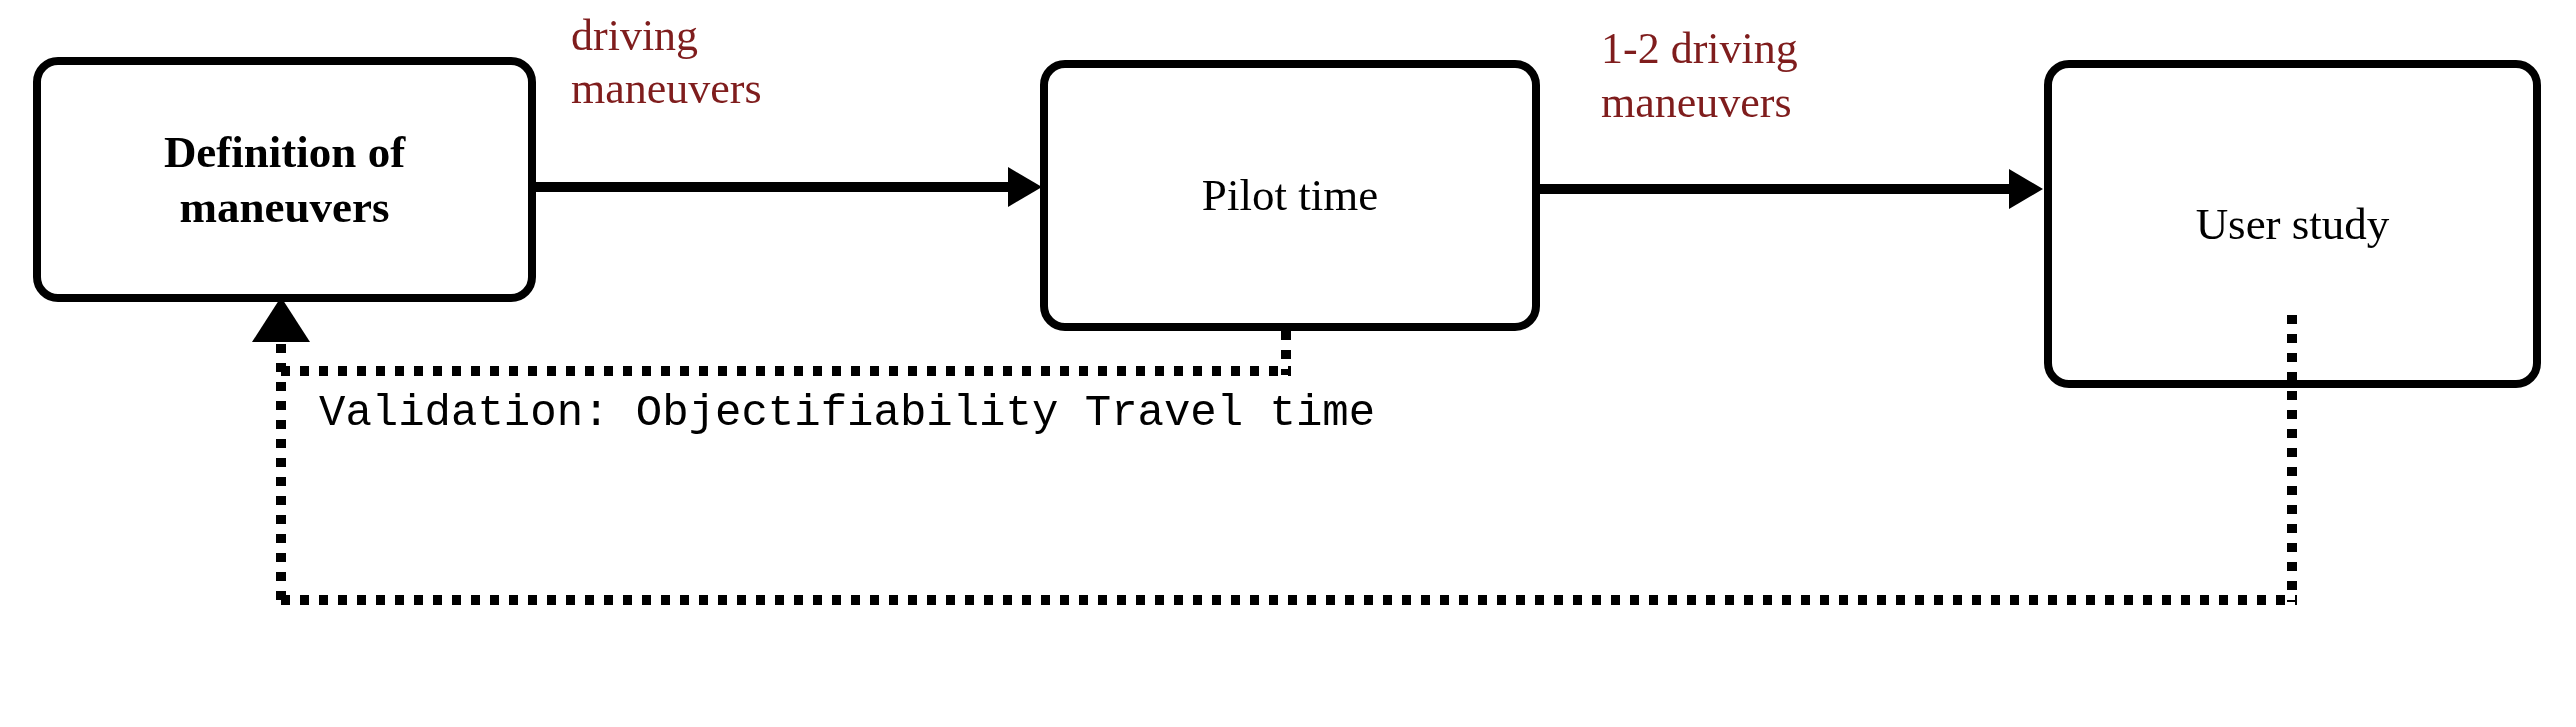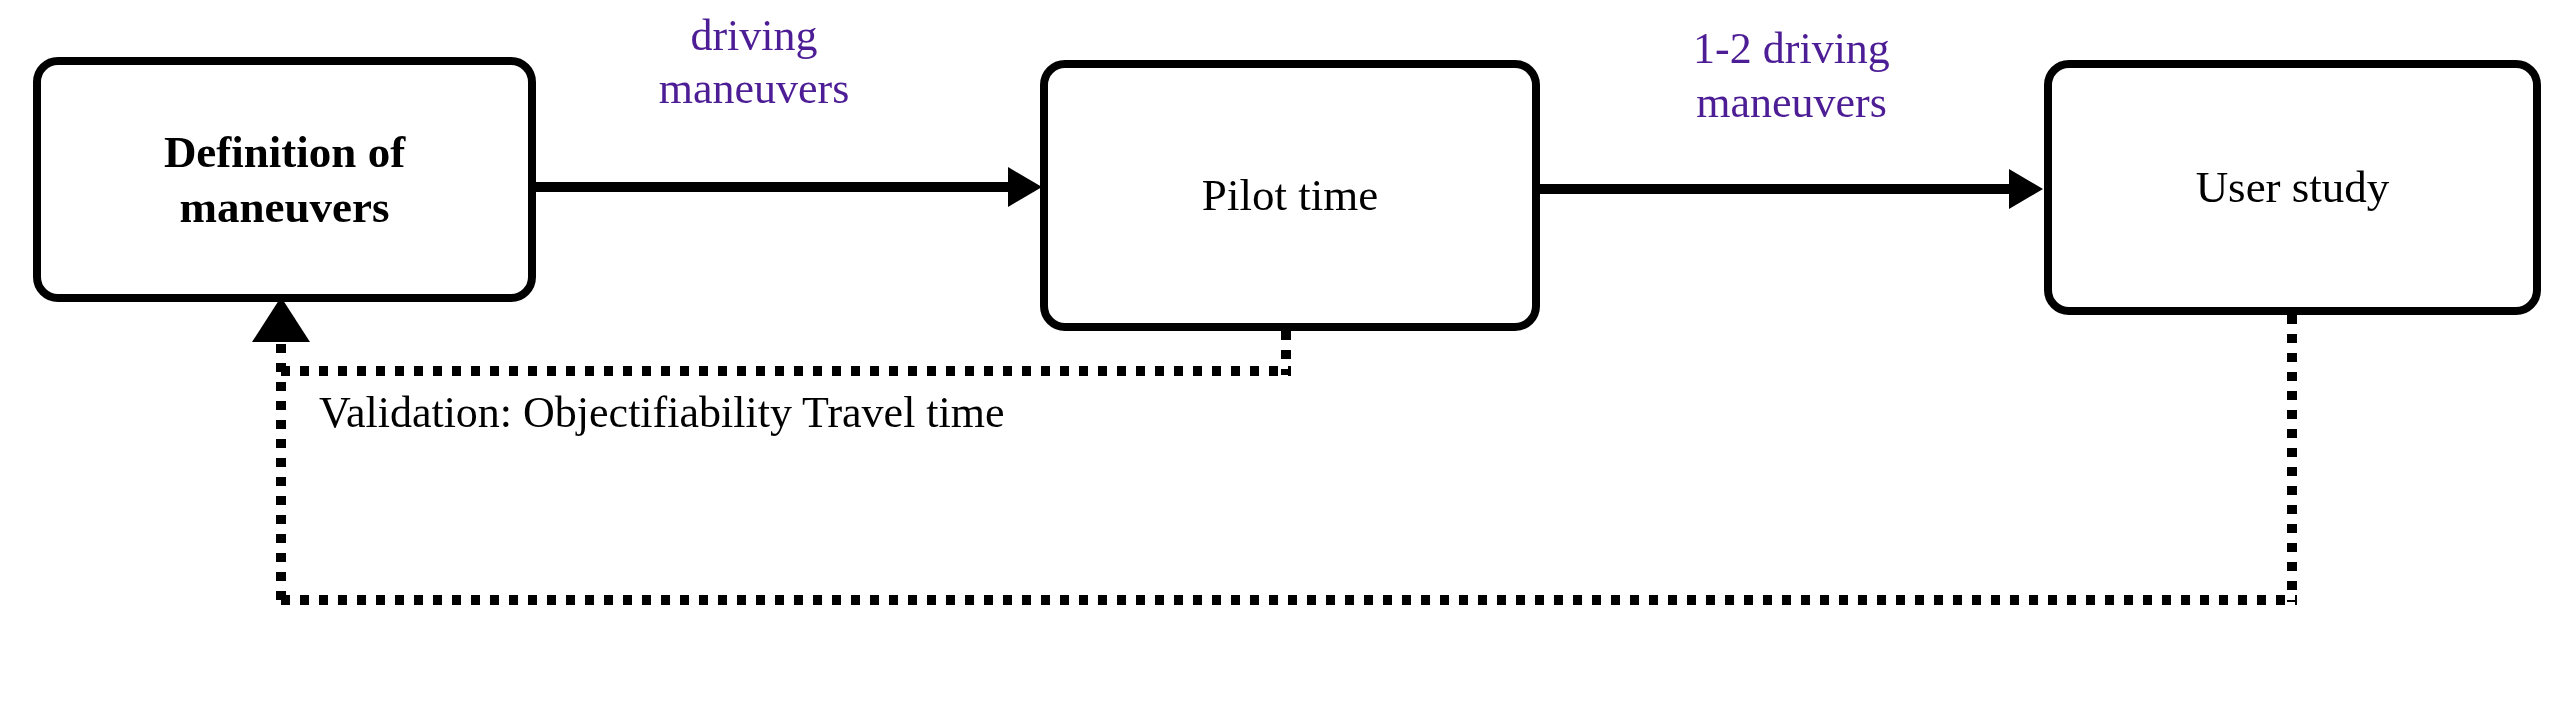--- a/index.html
+++ b/index.html
@@ -34,21 +34,21 @@
     color: #000000;
     white-space: pre-line;
   }
   #node-definition {
     left: 33px;  top: 57px;  width: 503px;  height: 245px; font-weight: bold;
   }
   #node-pilot {
     left: 1040px; top: 60px;  width: 500px;  height: 271px;
   }
   #node-user {
-    left: 2044px; top: 60px;  width: 497px;  height: 255px;
+    left: 2044px; top: 60px;  width: 497px;  height: 328px;
   }
 
   
   .solid-arrow {
     position: absolute;
     height: 0;
   }
   .solid-arrow .shaft {
     position: absolute;
     left: 0;
@@ -69,24 +69,24 @@
   #arrow-def-pilot .shaft { width: 475px; }
   #arrow-def-pilot .head  { left: 472px; }
 
   #arrow-pilot-user { left: 1539px; top: 189px; width: 506px; }
   #arrow-pilot-user .shaft { width: 473px; }
   #arrow-pilot-user .head  { left: 470px; }
 
   
   .edge-label {
     position: absolute;
-    text-align: center;
+    text-align: left;
     font-size: 44px;
     line-height: 1.22;
-    color: #4c1d95;
+    color: #7f1d1d;
     white-space: pre-line;
   }
   #label-driving-maneuvers  { left: 571px;  top: 8.8px;  width: 366px; }
   #label-12-driving-maneuvers { left: 1601px; top: 22px; width: 381px; }
 
   
   .dot-h {
     position: absolute;
     height: 9.5px;
     background-image: linear-gradient(to right, #000 0 9.5px, transparent 9.5px 19px);
@@ -122,20 +122,21 @@
     border-bottom: 45px solid #000000;
   }
 
   
   .feedback-caption {
     position: absolute;
     font-size: 44px;
     line-height: 1.2;
     white-space: nowrap;
     color: #000000;
+    font-family: Liberation Mono, monospace;
   }
   #caption-travel-time { left: 319px; top: 387px; }
   #caption-comfort     { left: 319px; top: 629px; }
 </style>
 </head>
 <body>
 
 <div id="canvas">
 
   <div id="node-definition" class="node">Definition of

